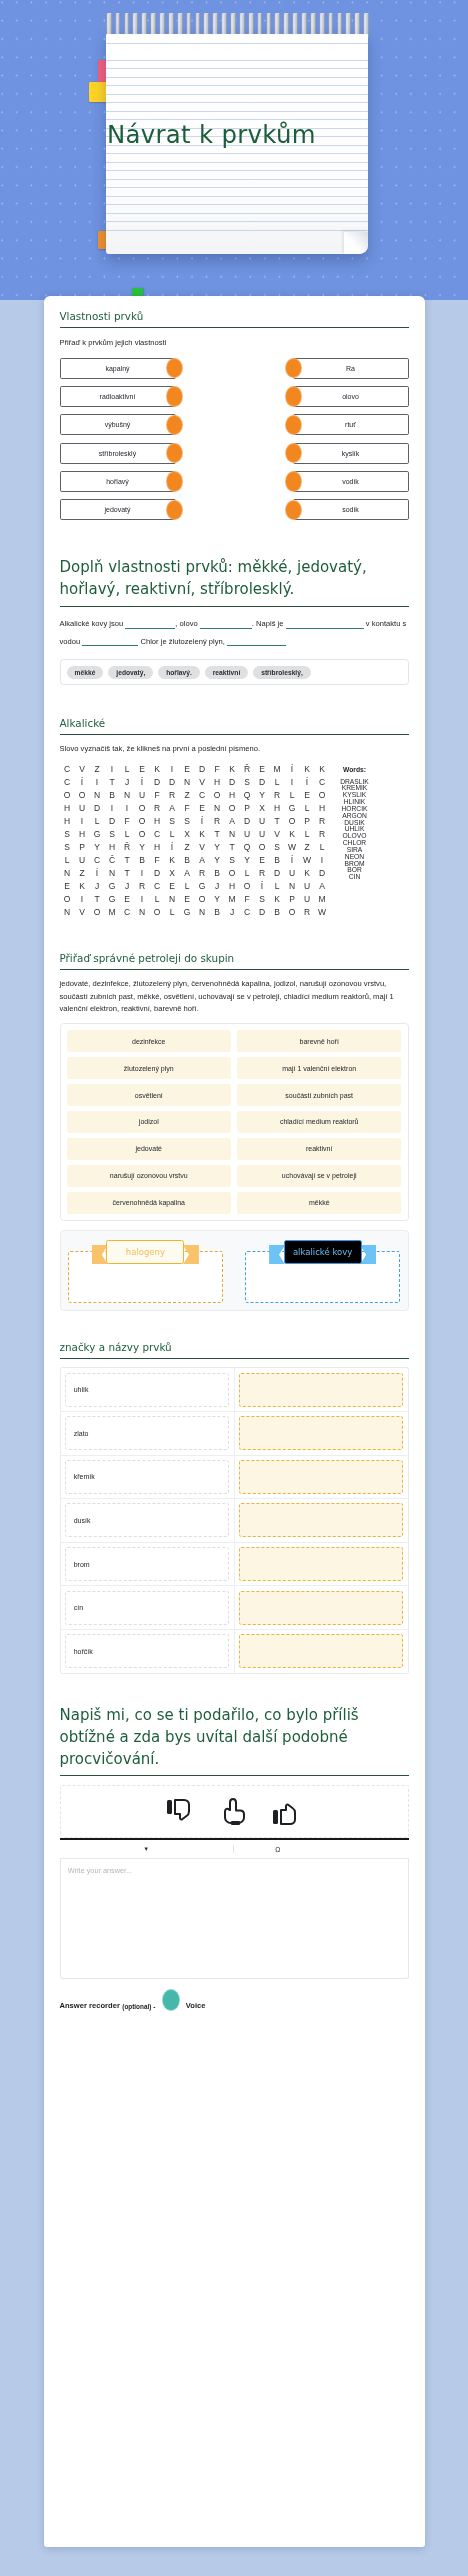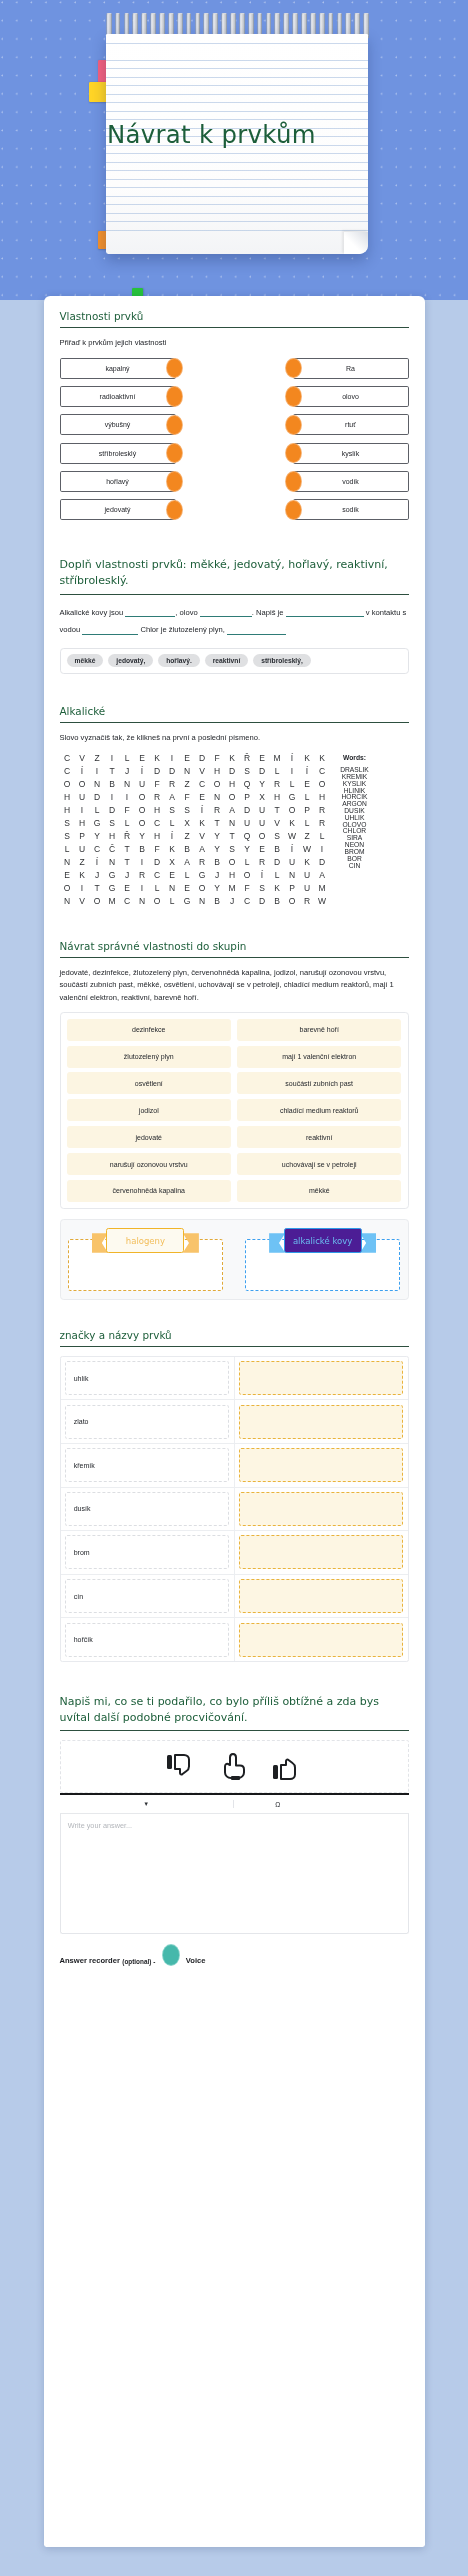--- a/index.html
+++ b/index.html
@@ -82,21 +82,21 @@
     box-shadow: 0 1.2px 8.5px rgba(10,30,80,.18);
     padding: 11px 16px 21px 16px;
     margin-top: -4.3px;
     min-height: 2251px;
   }
 
   .hand-title {
     font-family: "DejaVu Sans", sans-serif;
     font-size: 10.4px; color:#1d5e3a; padding-top: 3.7px;
   }
-  .hand-title.small { font-size: 11px; line-height: 1.45; }
+  .hand-title.small { font-size: 15px; line-height: 1.45; }
   .rule { border-bottom: 0.9px solid #2d4f3f; margin: 4.9px 0 8.5px; }
 
   .prompt { font-size: 7.6px; color:#22252a; line-height:1.65; }
 
   
   .match { margin: 8.5px 0 0; }
   .pair-row { display:flex; justify-content:space-between; align-items:center; margin-bottom: 7.3px; position:relative; }
   .mbox {
     width: 116px; height: 21px; border:0.6px solid #5c5f66; border-radius:1.8px;
     display:flex; align-items:center; justify-content:center;
@@ -156,21 +156,21 @@
   .dz.blue .zone { border-color:#3da0ef; }
   .banner {
     position:absolute; left:50%; top:0; transform:translateX(-50%);
     width: 90px; height: 24.4px; z-index:3;
   }
   .banner .plate {
     position:absolute; inset:0 6.1px; background:#fdfaf0; border:1.2px solid #f0b429;
     border-radius:2.4px; display:flex; align-items:center; justify-content:center;
     font-size: 8.5px; color:#f2bd5a; font-family:"DejaVu Sans", sans-serif;
   }
-  .dz.blue .banner .plate { background:#4c1d95; border-color:#2f9ae8; color:#6bbdf0; }
+  .dz.blue .banner .plate { background:#000000; border-color:#2f9ae8; color:#6bbdf0; }
   .banner .tail{ position:absolute; top:4.9px; width:16px; height:19.5px; background:#f8c36a; }
   .banner .tail.l{ left:-8.5px; clip-path: polygon(0 0,100% 0,62% 50%,100% 100%,0 100%); }
   .banner .tail.r{ right:-8.5px; clip-path: polygon(0 0,100% 0,100% 100%,0 100%,38% 50%); }
   .dz.blue .banner .tail { background:#6ec2f5; }
 
   
   .eltable { border:0.6px solid #e8eaee; border-radius:2.4px; margin-top:7.3px; overflow:hidden; }
   .elrow { display:flex; border-bottom:0.6px solid #eceef1; }
   .elrow:last-child { border-bottom:0; }
   .elcell { flex:1 1 0; padding: 4.3px 4.9px; }
@@ -606,21 +606,21 @@
           <div class="wword">SÍRA</div>
           <div class="wword">NEON</div>
           <div class="wword">BROM</div>
           <div class="wword">BOR</div>
           <div class="wword">CÍN</div>
         </div>
     </div>
   </div>
 
   <div style="height:29px"></div>
-  <div class="hand-title">Návrat správné vlastnosti do skupin</div>
+  <div class="hand-title">Přiřaď správné petroleji do skupin</div>
   <div class="rule"></div>
   <div class="prompt">jedovaté, dezinfekce, žlutozelený plyn, červenohnědá kapalina, jodizol, narušují ozonovou vrstvu, součástí zubních past, měkké, osvětlení, uchovávají se v petroleji, chladící medium reaktorů, mají 1 valenční elektron, reaktivní, barevně hoří.</div>
 
   <div class="cardbox">
     <div class="cardgrid" id="cardgrid">
         <div class="ccard">dezinfekce</div>
         <div class="ccard">barevně hoří</div>
         <div class="ccard">žlutozelený plyn</div>
         <div class="ccard">mají 1 valenční elektron</div>
         <div class="ccard">osvětlení</div>

